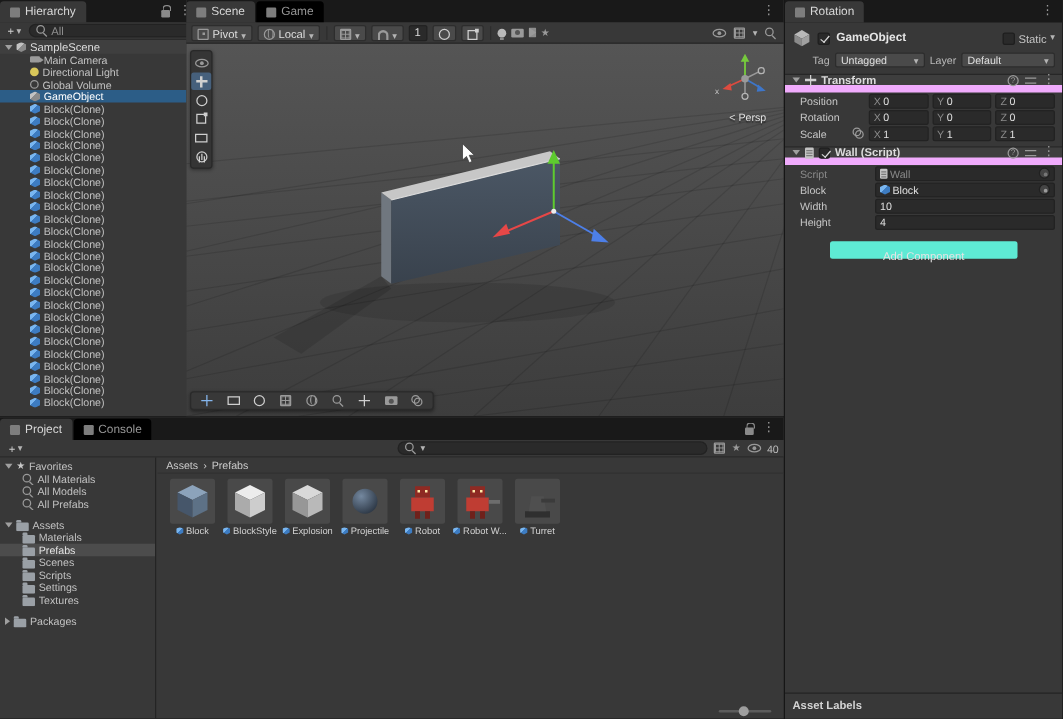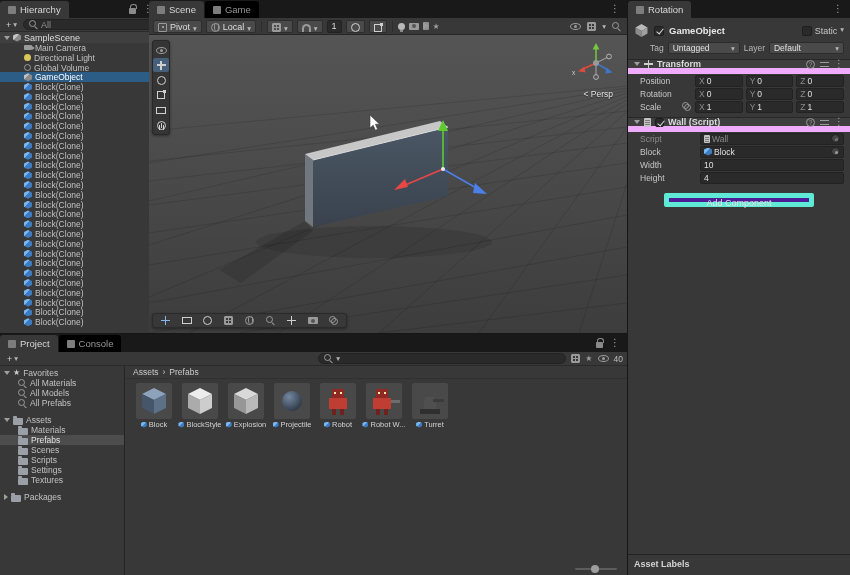--- a/index.html
+++ b/index.html
@@ -110,21 +110,21 @@
 .rlabel2{width:56px;flex:0 0 auto;color:#c6c6c6}
 .linkslot{width:9px;flex:0 0 auto}
 .axes{display:flex;gap:3px;flex:1}
 .tfield{background:#2a2a2a;border:1px solid #222;border-radius:2px;height:12px;display:flex;align-items:center;padding:0 3px;color:#e0e0e0;gap:2px}
 .axisf{flex:1}
 .axis{color:#8b8b8b}
 .grow{flex:1}
 .muted{color:#8a8a8a}
 .muted .opick::after{background:#777}
 .addc{display:flex;justify-content:center;padding:9px 0}
-.addc button{width:150px;height:14px;background:#4c1d95;border:5px solid #5eead4;border-radius:2px;color:#e4e4e4;font-size:9px;font-family:inherit}
+.addc button{width:150px;height:14px;background:#4c1d95;border:7px solid #5eead4;border-radius:2px;color:#e4e4e4;font-size:9px;font-family:inherit}
 .asset-labels{position:absolute;left:0;right:0;bottom:0;height:21px;border-top:1px solid #232323;background:#383838;padding:4px 6px 0 6px;font-weight:bold;color:#d4d4d4}
 
 .ptoolbar{position:absolute;left:0;top:18px;right:0;height:14px;background:#383838;border-bottom:1px solid #2a2a2a;display:flex;align-items:center;gap:5px;padding:0 4px}
 .psearch{flex:0 0 auto;width:248px;margin-left:auto}
 .pcount{color:#bdbdbd;font-size:8.5px}
 .ptree{position:absolute;left:0;top:32px;width:125px;bottom:0;border-right:1px solid #242424;padding-top:2px}
 .prow{height:10px;display:flex;align-items:center;gap:3px;padding-left:4px;font-size:8.5px;color:#c2c2c2;white-space:nowrap;overflow:hidden}
 .prow .star{color:#c9c9c9;font-size:8px;line-height:8px}
 .prow.sub{padding-left:18px}
 .prow.selected{background:#4c4c4c;color:#e4e4e4}

